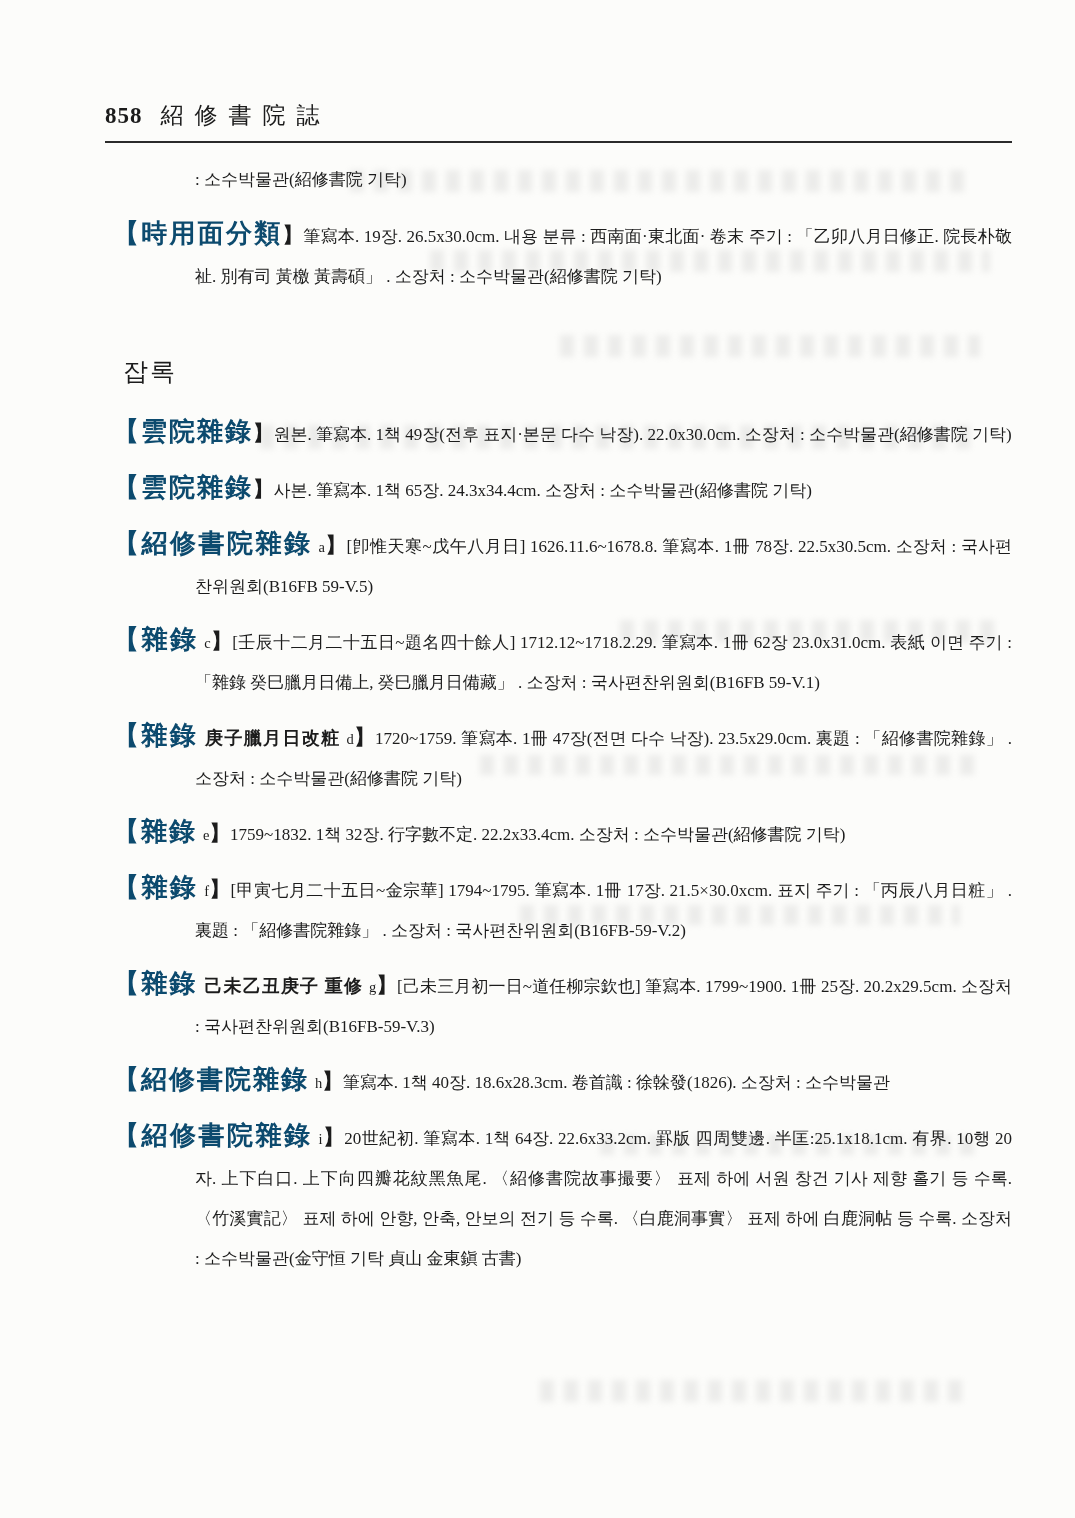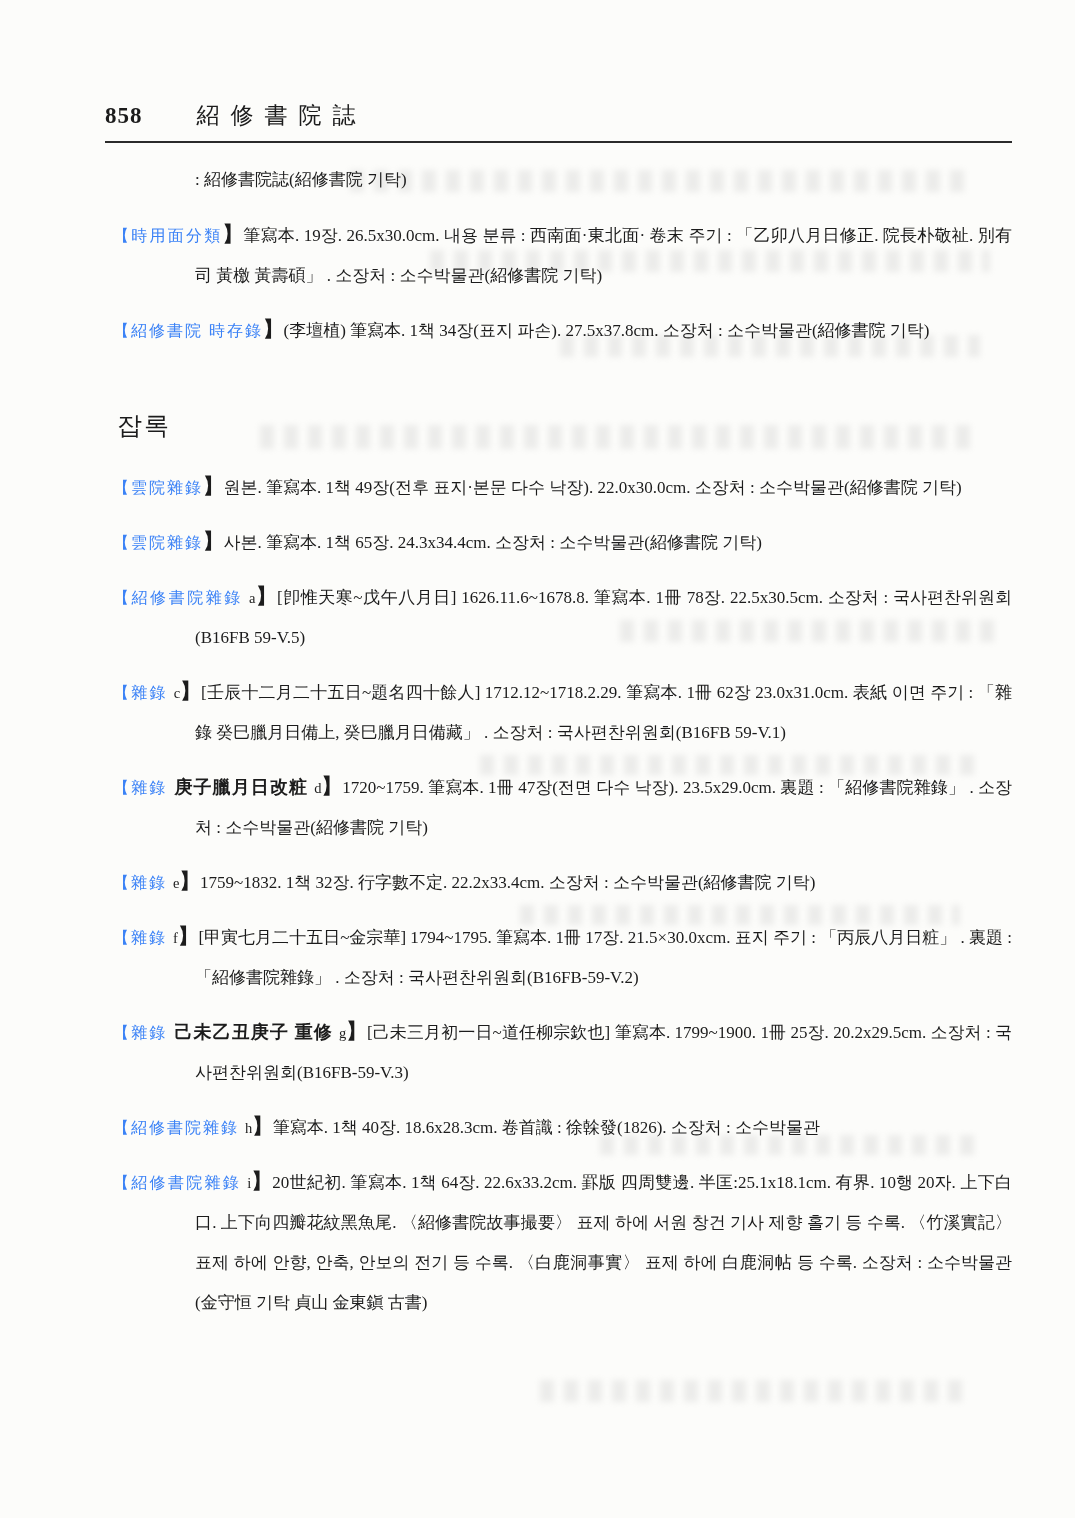--- a/index.html
+++ b/index.html
@@ -14,48 +14,48 @@
     font-family:"Liberation Serif","DejaVu Serif",serif;
   }
   
   .running-head{
     position:absolute;left:105px;top:100px;width:907px;
     border-bottom:2px solid #2b2b2b;
     padding-bottom:10px;
     display:flex;align-items:baseline;gap:18px;
   }
   .page-num{font-size:23px;font-weight:bold;letter-spacing:1px;}
-  .book-title{font-size:23px;letter-spacing:11px;font-weight:500;margin-left:36px;}
+  .book-title{font-size:23px;letter-spacing:11px;font-weight:500;}
   
   .content{
     position:absolute;left:113px;top:160px;width:899px;
   }
   p.entry{
     margin:0 0 13px 0;
     padding-left:82px;text-indent:-82px;
     font-size:17px;line-height:40px;
     text-align:justify;
   }
   p.cont-line{
     margin:0 0 14px 0;
     padding-left:82px;text-indent:0;
     font-size:17px;line-height:40px;
   }
   .e-title{
-    font-size:16px;font-weight:400;letter-spacing:2px;
-    color:#3b82f6;
+    font-size:26px;font-weight:700;letter-spacing:2px;
+    color:#0c4a6e;
   }
   .e-title-small{font-size:18px;font-weight:600;letter-spacing:1px;margin-left:7px;}
   .e-letter{font-size:14.5px;font-weight:500;margin-left:6px;font-family:"Liberation Serif",serif;}
   .e-close{font-size:20.5px;font-weight:600;}
   .e-body{}
   span:empty{display:none;}
   
   .section-head{
-    margin:58px 0 24px 4px;
+    margin:58px 0 24px 10px;
     display:flex;align-items:flex-start;gap:20px;
     text-indent:0;
   }
   .section-title{font-size:25px;letter-spacing:2px;font-weight:500;}
   
   .smudge{
     position:absolute;pointer-events:none;
     filter:blur(3px);opacity:.16;
     background:repeating-linear-gradient(90deg,#9a9a9a 0 14px,transparent 14px 24px);
   }
@@ -75,29 +75,26 @@
   <div class="smudge" style="left:600px;top:1135px;width:380px;height:20px;"></div>
   <div class="smudge" style="left:540px;top:1380px;width:430px;height:22px;"></div>
 
   <div class="running-head">
     <span class="page-num">858</span>
     <span class="book-title">紹修書院誌</span>
   </div>
 
   <div class="content">
 
-    <p class="cont-line">: 紹修書院誌(紹修書院 기탁)</p>
+    <p class="cont-line">: 소수박물관(紹修書院 기탁)</p>
 
     <p class="entry">
       <span class="e-title"><span>【</span><span>時用面分類</span></span><span class="e-close">】</span><span class="e-body">筆寫本. 19장. 26.5x30.0cm. 내용 분류 : 西南面·東北面· 卷末 주기 : 「乙卯八月日修正. 院長朴敬祉. 別有司 黃檄 黃壽碩」 .  소장처 : 소수박물관(紹修書院 기탁)</span>
     </p>
 
-    <p class="entry">
-      <span class="e-title"><span>【</span><span>紹修書院 時存錄</span></span><span class="e-close">】</span><span class="e-body">(李壇植) 筆寫本.  1책 34장(표지 파손). 27.5x37.8cm.  소장처 : 소수박물관(紹修書院 기탁)</span>
-    </p>
 
     <div class="section-head">
 
       <span class="section-title">잡록</span>
     </div>
 
     <p class="entry">
       <span class="e-title"><span>【</span><span>雲院雜錄</span></span><span class="e-close">】</span><span class="e-body">원본. 筆寫本. 1책 49장(전후 표지·본문 다수 낙장). 22.0x30.0cm.  소장처 : 소수박물관(紹修書院 기탁)</span>
     </p>
 

